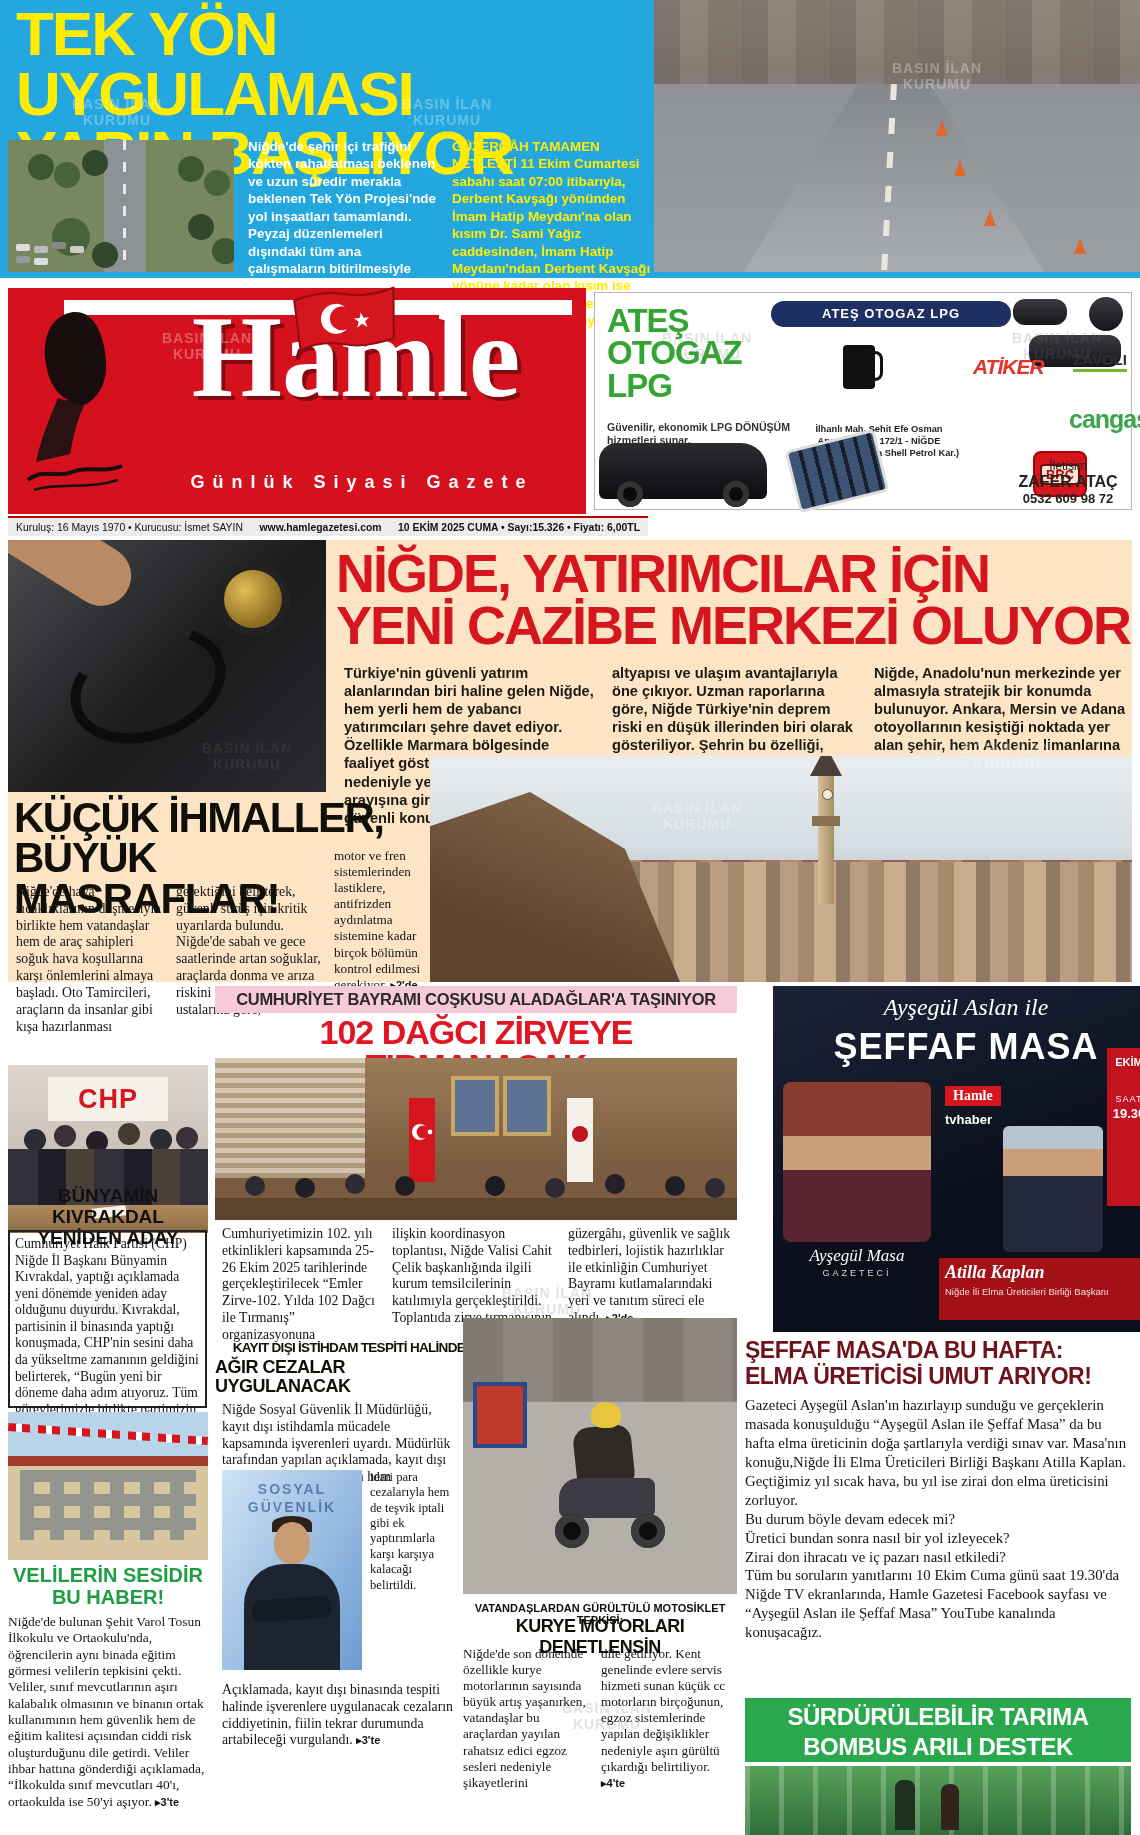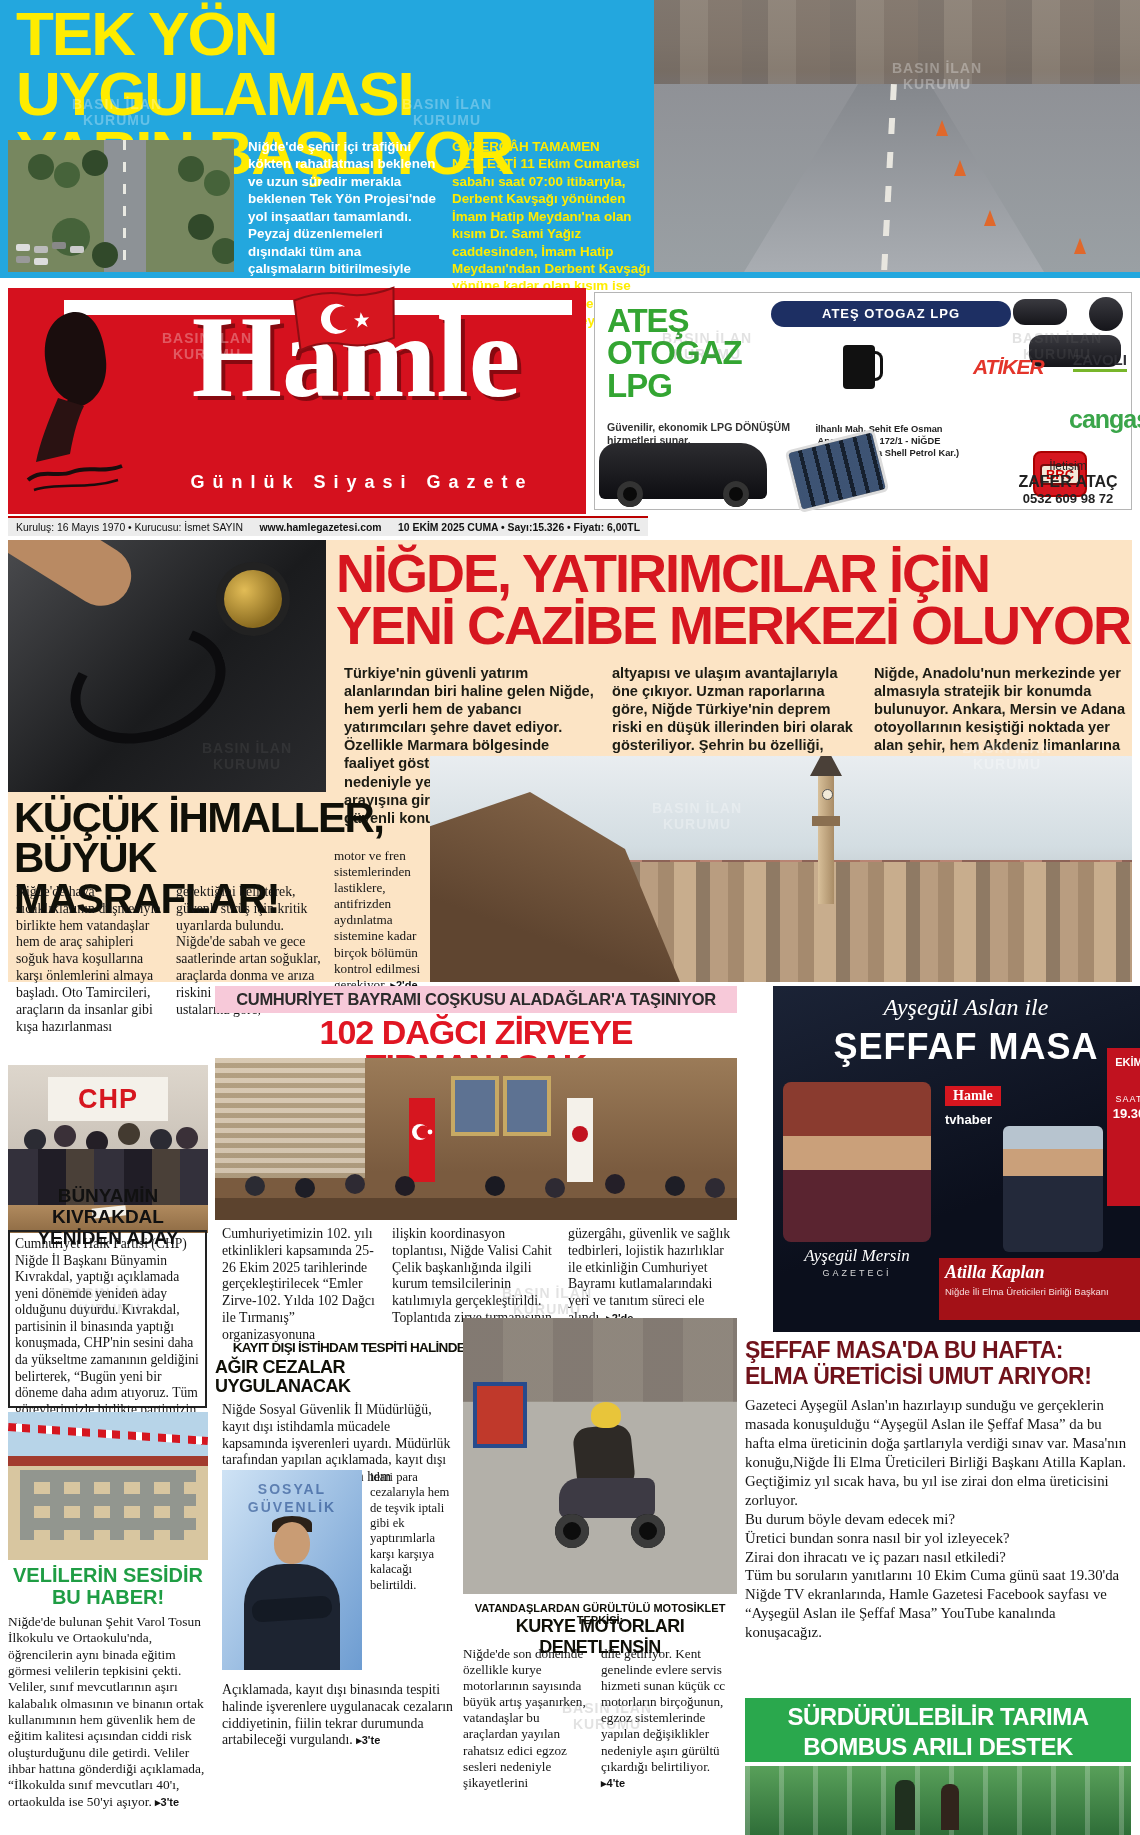--- a/index.html
+++ b/index.html
@@ -356,21 +356,21 @@
   <div class="abs serif-body" style="left:392px;top:1226px;width:164px;">ilişkin koordinasyon toplantısı, Niğde Valisi Cahit Çelik başkanlığında ilgili kurum temsilcilerinin katılımıyla gerçekleştirildi. Toplantıda zirve tırmanışının</div>
   <div class="abs serif-body" style="left:568px;top:1226px;width:166px;">
     <span>güzergâhı, güvenlik ve sağlık tedbirleri, lojistik hazırlıklar ile etkinliğin Cumhuriyet Bayramı kutlamalarındaki yeri ve tanıtım süreci ele alındı.</span>
     <span class="more">▸2'de</span>
   </div>
 
   <div class="abs sef">
     <div class="abs script">Ayşegül Aslan ile</div>
     <div class="abs title">ŞEFFAF MASA</div>
     <div class="abs woman"></div>
-    <div class="abs hostname">Ayşegül Mersin</div>
+    <div class="abs hostname">Ayşegül Masa</div>
     <div class="abs hosttitle">GAZETECİ</div>
     <div class="abs chip1">Hamle</div>
     <div class="abs chip2">tvhaber</div>
     <div class="abs man"></div>
     <div class="abs ribbon">
       <div class="m">EKİM</div>
       <div class="d">10</div>
       <div class="s">SAAT</div>
       <div class="t">19.30</div>
     </div>

